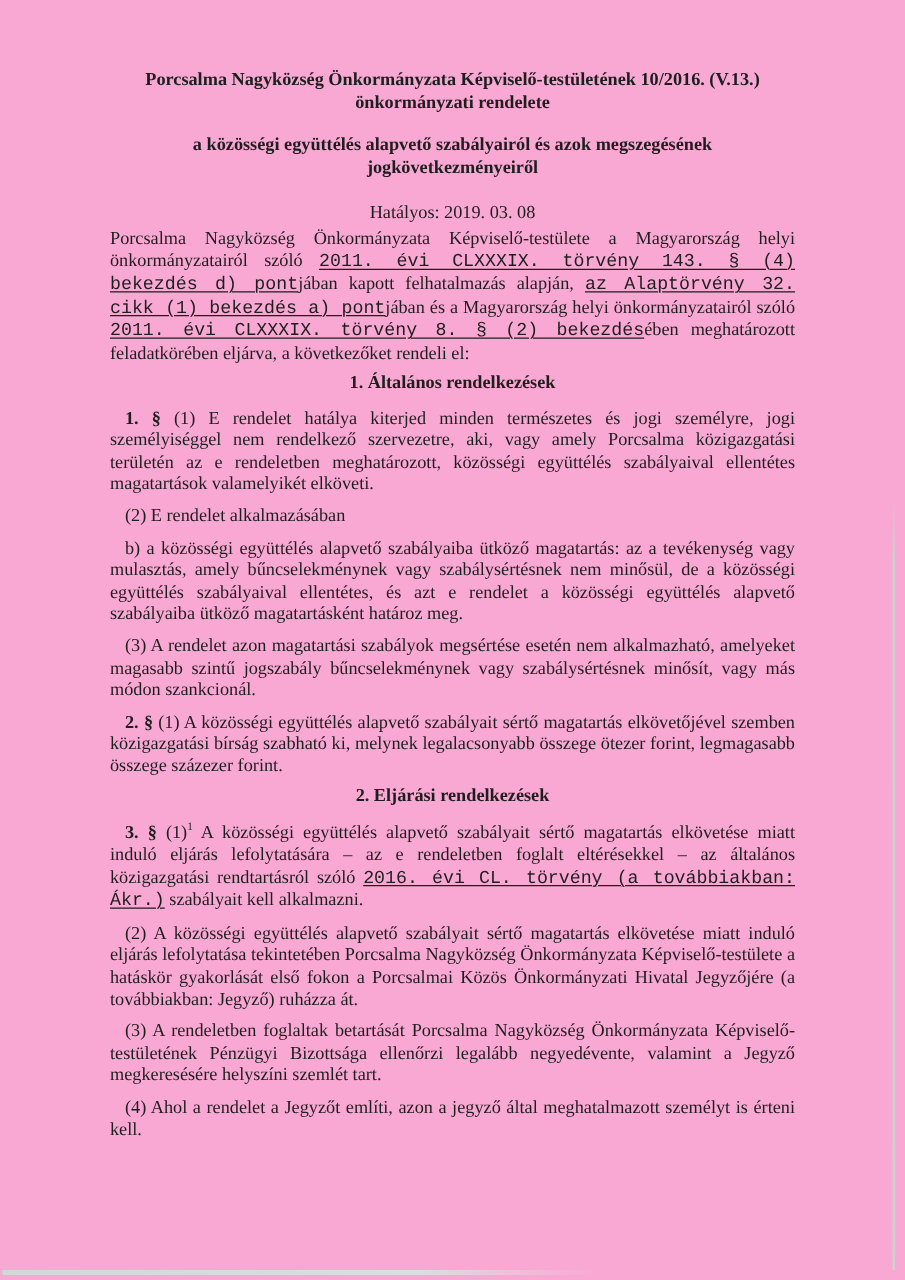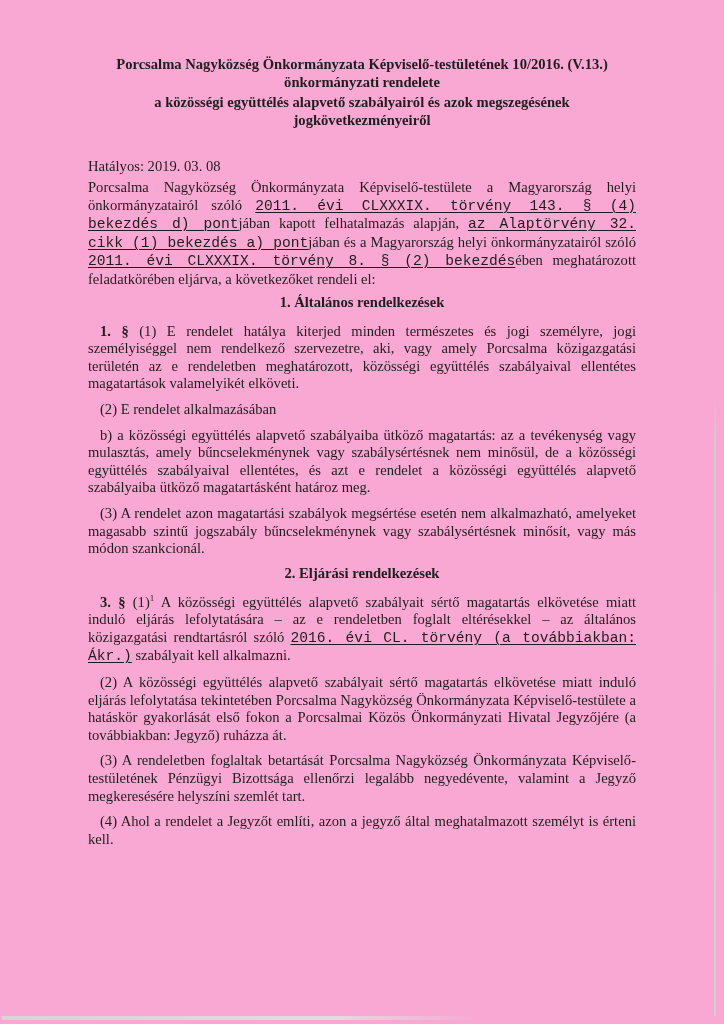--- a/index.html
+++ b/index.html
@@ -24,23 +24,23 @@
     background: linear-gradient(to right, #d6d6d6 0%, #dedede 70%, rgba(230,230,230,0) 100%);
   }
   .content {
     position: absolute; left: 88px; top: 55px; width: 548px;
     font-size: 14.6px; line-height: 17.6px;
   }
   .title {
     text-align: center; font-weight: bold; font-size: 14.6px; line-height: 18px;
     margin: 0;
   }
-  .title + .title { margin-top: 2px; }
+  .title + .title { margin-top: 16px; }
   .effective {
-    text-align: left; margin-top: 28px; font-size: 14.6px; line-height: 18px;
+    text-align: center; margin-top: 18px; font-size: 14.6px; line-height: 18px;
   }
   p {
     margin: 0; text-align: justify; text-align-last: left;
   }
   .preamble { margin-top: 4px; }
   .section-head {
     text-align: center; font-weight: bold; margin: 4px 0 4px 0; line-height: 18px;
   }
   .para { margin-top: 8px; text-indent: 12px; }
   .para.first { margin-top: 12px; }
@@ -68,20 +68,21 @@
     <div class="effective">Hatályos: 2019. 03. 08</div>
 
     <p class="preamble"><span>Porcsalma Nagyközség Önkormányzata Képviselő-testülete a Magyarország helyi önkormányzatairól szóló </span><span class="u">2011. évi CLXXXIX. törvény 143. § (4) bekezdés d) pont</span><span>jában kapott felhatalmazás alapján, </span><span class="u">az Alaptörvény 32. cikk (1) bekezdés a) pont</span><span>jában és a Magyarország helyi önkormányzatairól szóló </span><span class="u">2011. évi CLXXXIX. törvény 8. § (2) bekezdés</span><span>ében meghatározott feladatkörében eljárva, a következőket rendeli el:</span></p>
 
     <div class="section-head">1. Általános rendelkezések</div>
 
     <p class="para first"><span class="b">1. §</span><span> (1) E rendelet hatálya kiterjed minden természetes és jogi személyre, jogi személyiséggel nem rendelkező szervezetre, aki, vagy amely Porcsalma közigazgatási területén az e rendeletben meghatározott, közösségi együttélés szabályaival ellentétes magatartások valamelyikét elköveti.</span></p>
     <p class="para">(2) E rendelet alkalmazásában</p>
     <p class="para">b) a közösségi együttélés alapvető szabályaiba ütköző magatartás: az a tevékenység vagy mulasztás, amely bűncselekménynek vagy szabálysértésnek nem minősül, de a közösségi együttélés szabályaival ellentétes, és azt e rendelet a közösségi együttélés alapvető szabályaiba ütköző magatartásként határoz meg.</p>
     <p class="para">(3) A rendelet azon magatartási szabályok megsértése esetén nem alkalmazható, amelyeket magasabb szintű jogszabály bűncselekménynek vagy szabálysértésnek minősít, vagy más módon szankcionál.</p>
+    <p class="para"><span class="b">2. §</span><span> (1) A közösségi együttélés alapvető szabályait sértő magatartás elkövetőjével szemben közigazgatási bírság szabható ki, melynek legalacsonyabb összege ötezer forint, legmagasabb összege százezer forint.</span></p>
 
     <div class="section-head" style="margin-top:6px">2. Eljárási rendelkezések</div>
 
     <p class="para first"><span class="b">3. §</span><span> (1)</span><sup>1</sup><span> A közösségi együttélés alapvető szabályait sértő magatartás elkövetése miatt induló eljárás lefolytatására – az e rendeletben foglalt eltérésekkel – az általános közigazgatási rendtartásról szóló </span><span class="u">2016. évi CL. törvény (a továbbiakban: Ákr.)</span><span> szabályait kell alkalmazni.</span></p>
     <p class="para">(2) A közösségi együttélés alapvető szabályait sértő magatartás elkövetése miatt induló eljárás lefolytatása tekintetében Porcsalma Nagyközség Önkormányzata Képviselő-testülete a hatáskör gyakorlását első fokon a Porcsalmai Közös Önkormányzati Hivatal Jegyzőjére (a továbbiakban: Jegyző) ruházza át.</p>
     <p class="para">(3) A rendeletben foglaltak betartását Porcsalma Nagyközség Önkormányzata Képviselő-testületének Pénzügyi Bizottsága ellenőrzi legalább negyedévente, valamint a Jegyző megkeresésére helyszíni szemlét tart.</p>
     <p class="para">(4) Ahol a rendelet a Jegyzőt említi, azon a jegyző által meghatalmazott személyt is érteni kell.</p>
   </div>
 </div>
 

